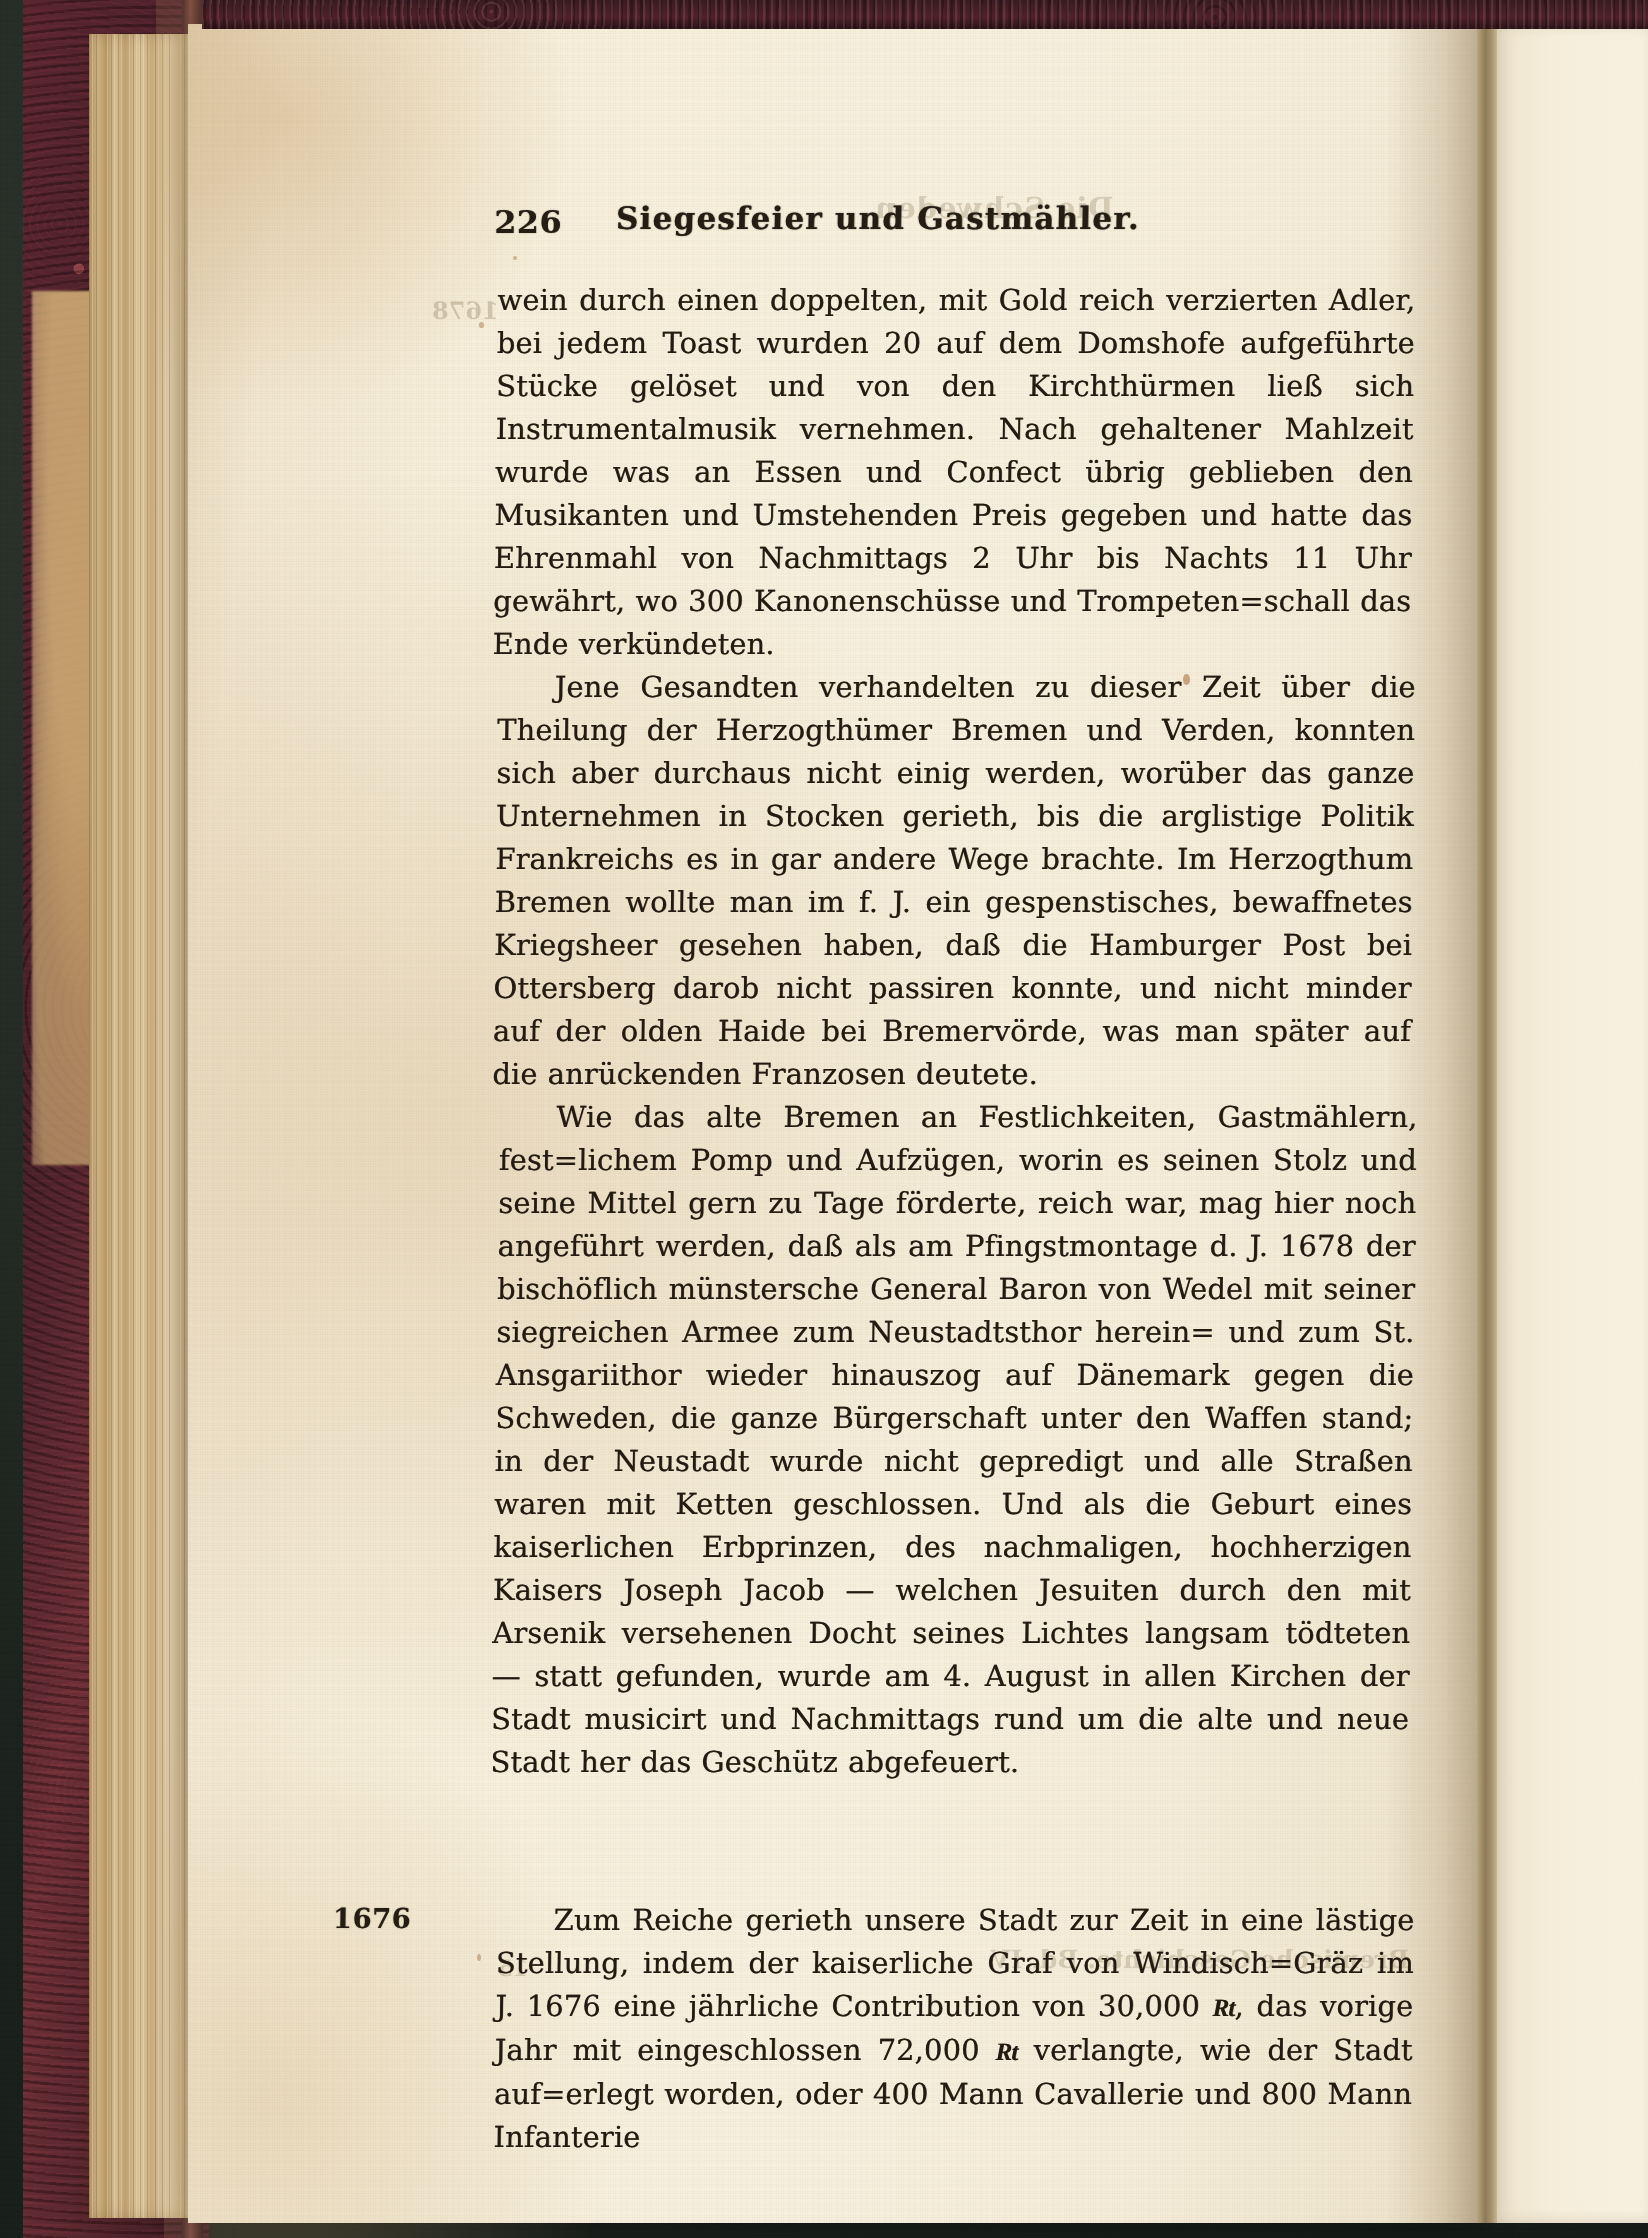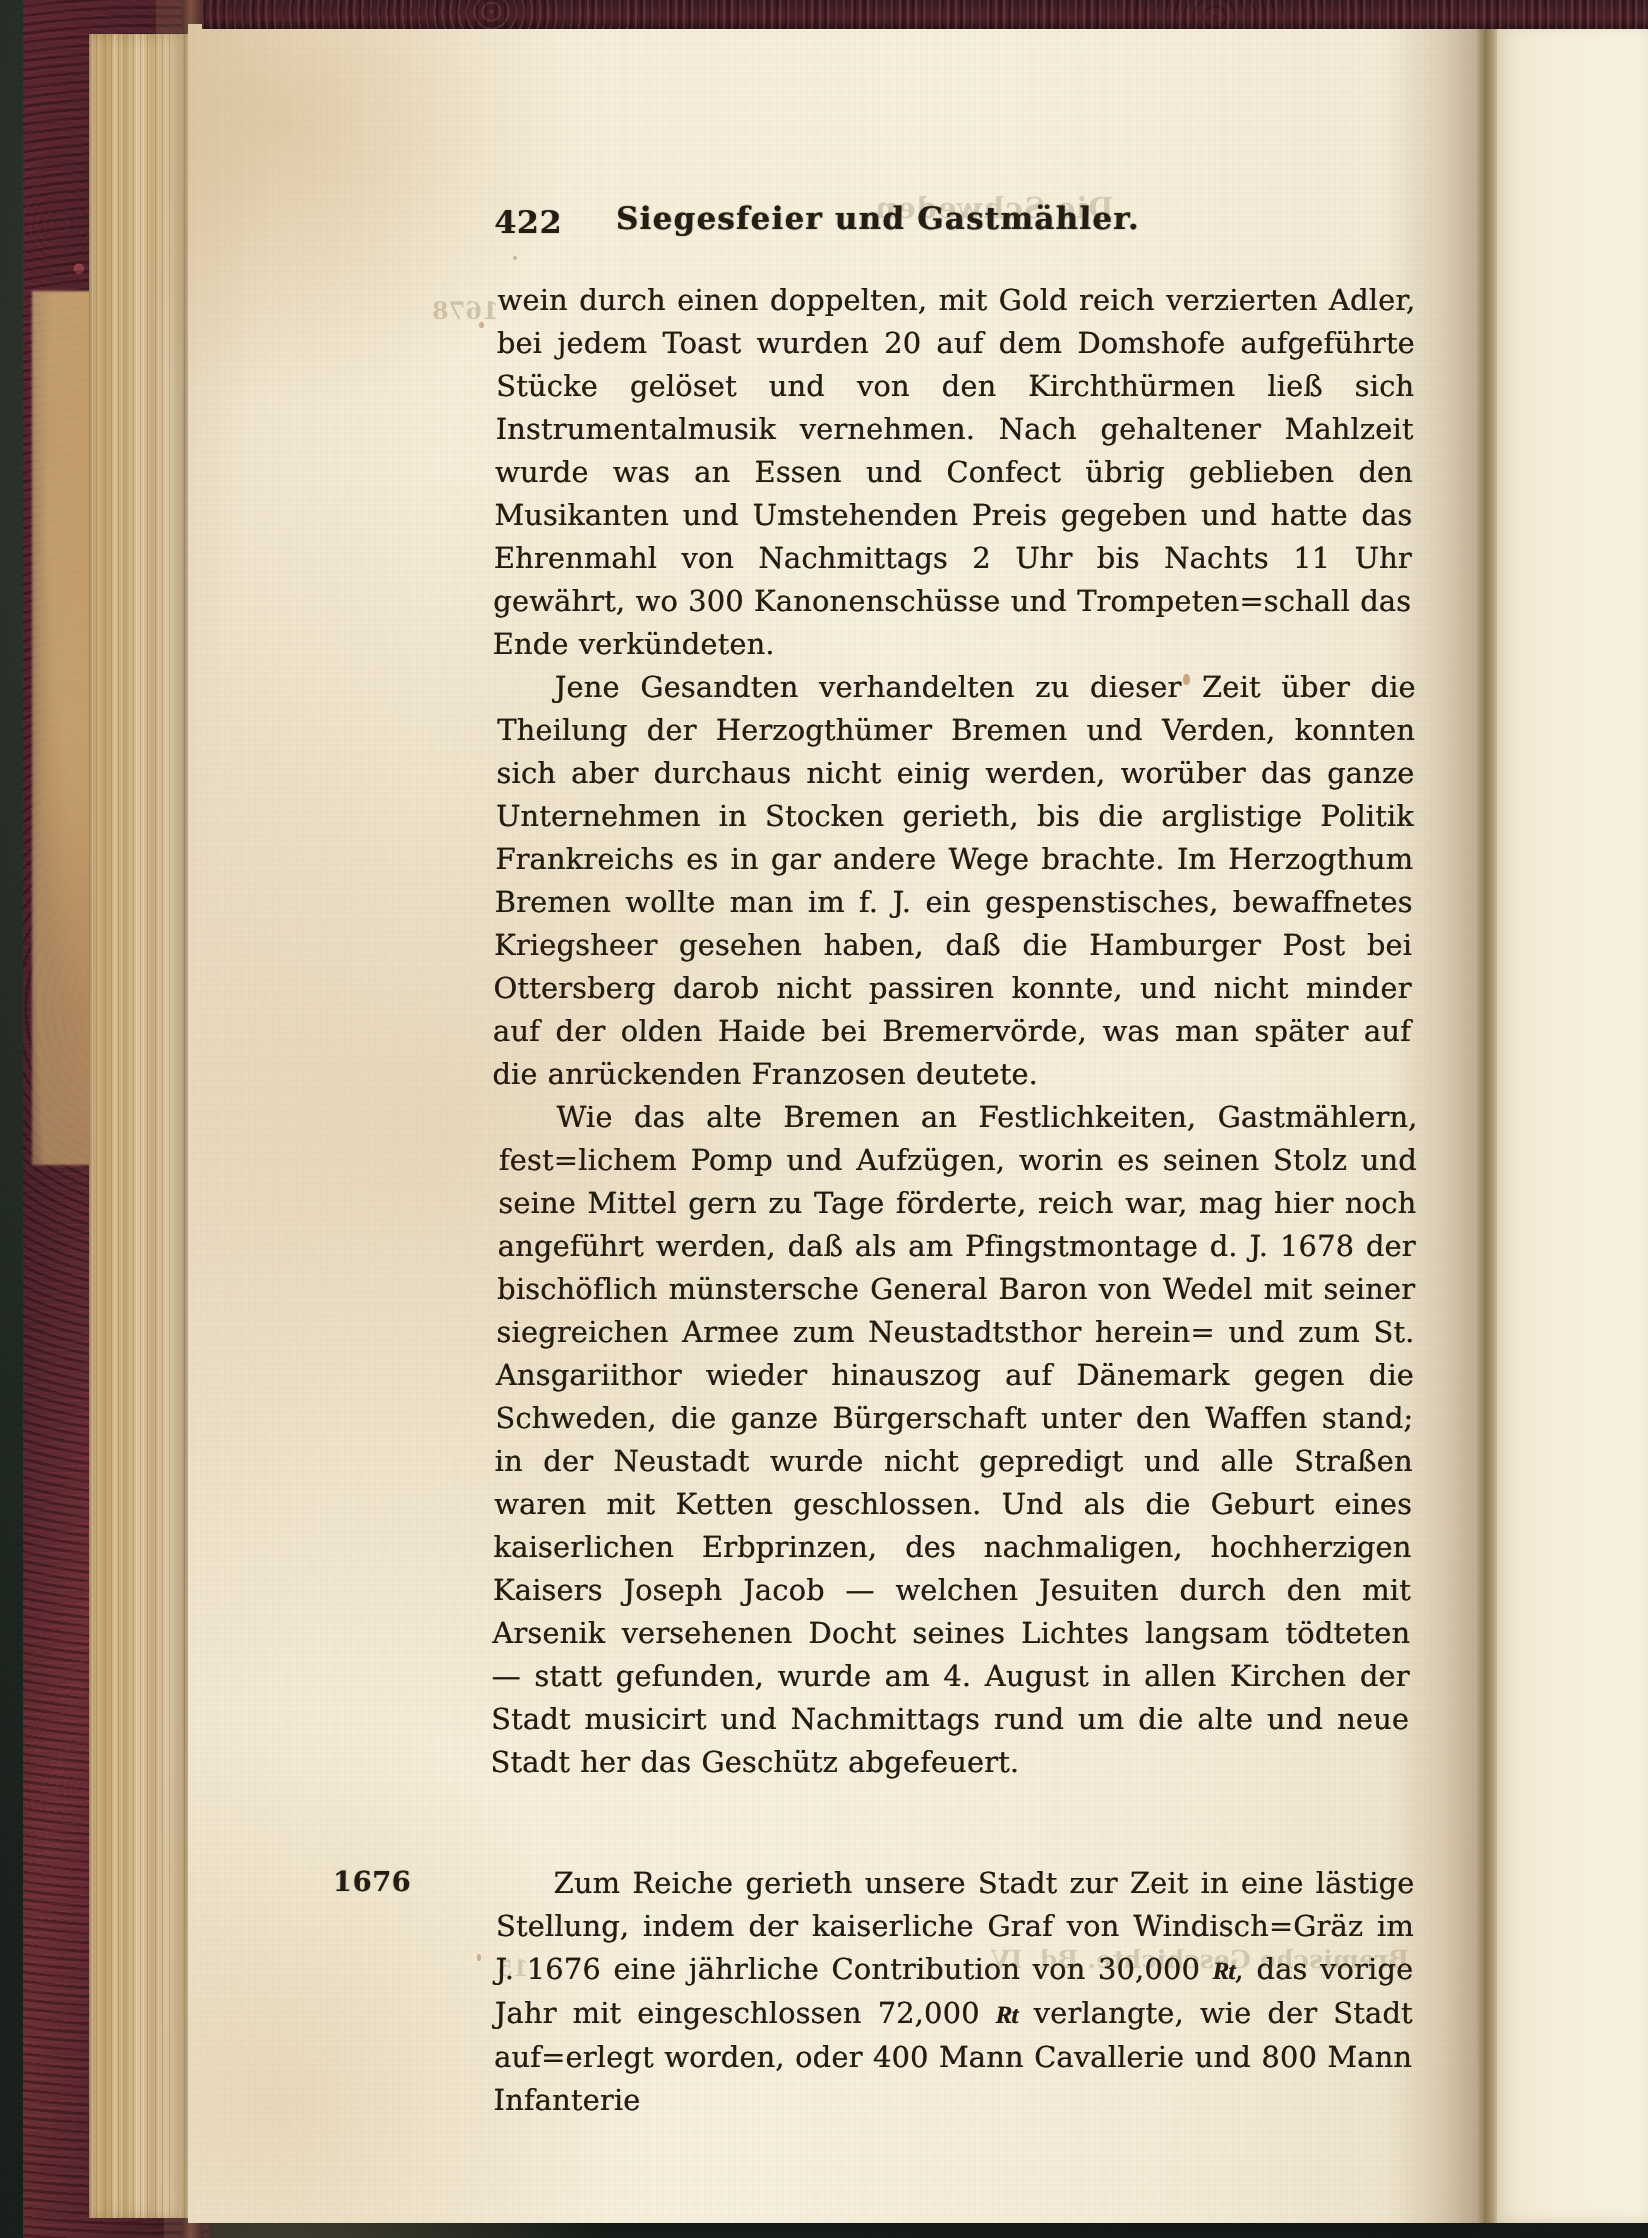--- a/index.html
+++ b/index.html
@@ -213,21 +213,21 @@
     top: 3.2px;
     font-family: "DejaVu Serif", serif;
     font-weight: 700;
     font-size: 27.5px;
     letter-spacing: 0.4px;
     color: #241d13;
     transform: skewX(-0.8deg);
     text-shadow: 0 0 1.2px rgba(40,30,18,.5);
   }
 
-  .final-para { margin-top: 78px; }
+  .final-para { margin-top: 115px; }
 
   
   .rthlr {
     font-family: Liberation Serif, serif;
     font-style: italic;
     font-weight: 700;
     font-size: 25px;
     letter-spacing: -0.8px;
   }
 
@@ -292,21 +292,21 @@
   <div class="ghost ghost-footer-right">Bremische Geschichte. Bd. IV.</div>
 
   <div class="speck" style="left:1183px;top:674px;width:7.3px;height:10.5px;background:rgba(168,106,48,.55);"></div>
   <div class="speck" style="left:479px;top:322px;width:4.9px;height:5.7px;"></div>
   <div class="speck" style="left:477px;top:1954px;width:4px;height:7.3px;"></div>
   <div class="speck" style="left:513px;top:256px;width:4px;height:4px;"></div>
 
   <div class="textblock">
 
     <div class="running-head">
-      <span class="folio">422</span>
+      <span class="folio">226</span>
       <span class="head-title">Siegesfeier und Gastmähler.</span>
     </div>
 
     <p class="body">wein durch einen doppelten, mit Gold reich verzierten Adler, bei jedem Toast wurden 20 auf dem Domshofe aufgeführte Stücke gelöset und von den Kirchthürmen ließ sich Instrumentalmusik vernehmen. Nach gehaltener Mahlzeit wurde was an Essen und Confect übrig geblieben den Musikanten und Umstehenden Preis gegeben und hatte das Ehrenmahl von Nachmittags 2 Uhr bis Nachts 11 Uhr gewährt, wo 300 Kanonenschüsse und Trompeten=schall das Ende verkündeten.</p>
 
     <p class="body indent">Jene Gesandten verhandelten zu dieser Zeit über die Theilung der Herzogthümer Bremen und Verden, konnten sich aber durchaus nicht einig werden, worüber das ganze Unternehmen in Stocken gerieth, bis die arglistige Politik Frankreichs es in gar andere Wege brachte. Im Herzogthum Bremen wollte man im f. J. ein gespenstisches, bewaffnetes Kriegsheer gesehen haben, daß die Hamburger Post bei Ottersberg darob nicht passiren konnte, und nicht minder auf der olden Haide bei Bremervörde, was man später auf die anrückenden Franzosen deutete.</p>
 
     <p class="body indent">Wie das alte Bremen an Festlichkeiten, Gastmählern, fest=lichem Pomp und Aufzügen, worin es seinen Stolz und seine Mittel gern zu Tage förderte, reich war, mag hier noch angeführt werden, daß als am Pfingstmontage d. J. 1678 der bischöflich münstersche General Baron von Wedel mit seiner siegreichen Armee zum Neustadtsthor herein= und zum St. Ansgariithor wieder hinauszog auf Dänemark gegen die Schweden, die ganze Bürgerschaft unter den Waffen stand; in der Neustadt wurde nicht gepredigt und alle Straßen waren mit Ketten geschlossen. Und als die Geburt eines kaiserlichen Erbprinzen, des nachmaligen, hochherzigen Kaisers Joseph Jacob — welchen Jesuiten durch den mit Arsenik versehenen Docht seines Lichtes langsam tödteten — statt gefunden, wurde am 4. August in allen Kirchen der Stadt musicirt und Nachmittags rund um die alte und neue Stadt her das Geschütz abgefeuert.</p>
 
     <div class="para-marginal final-para">

